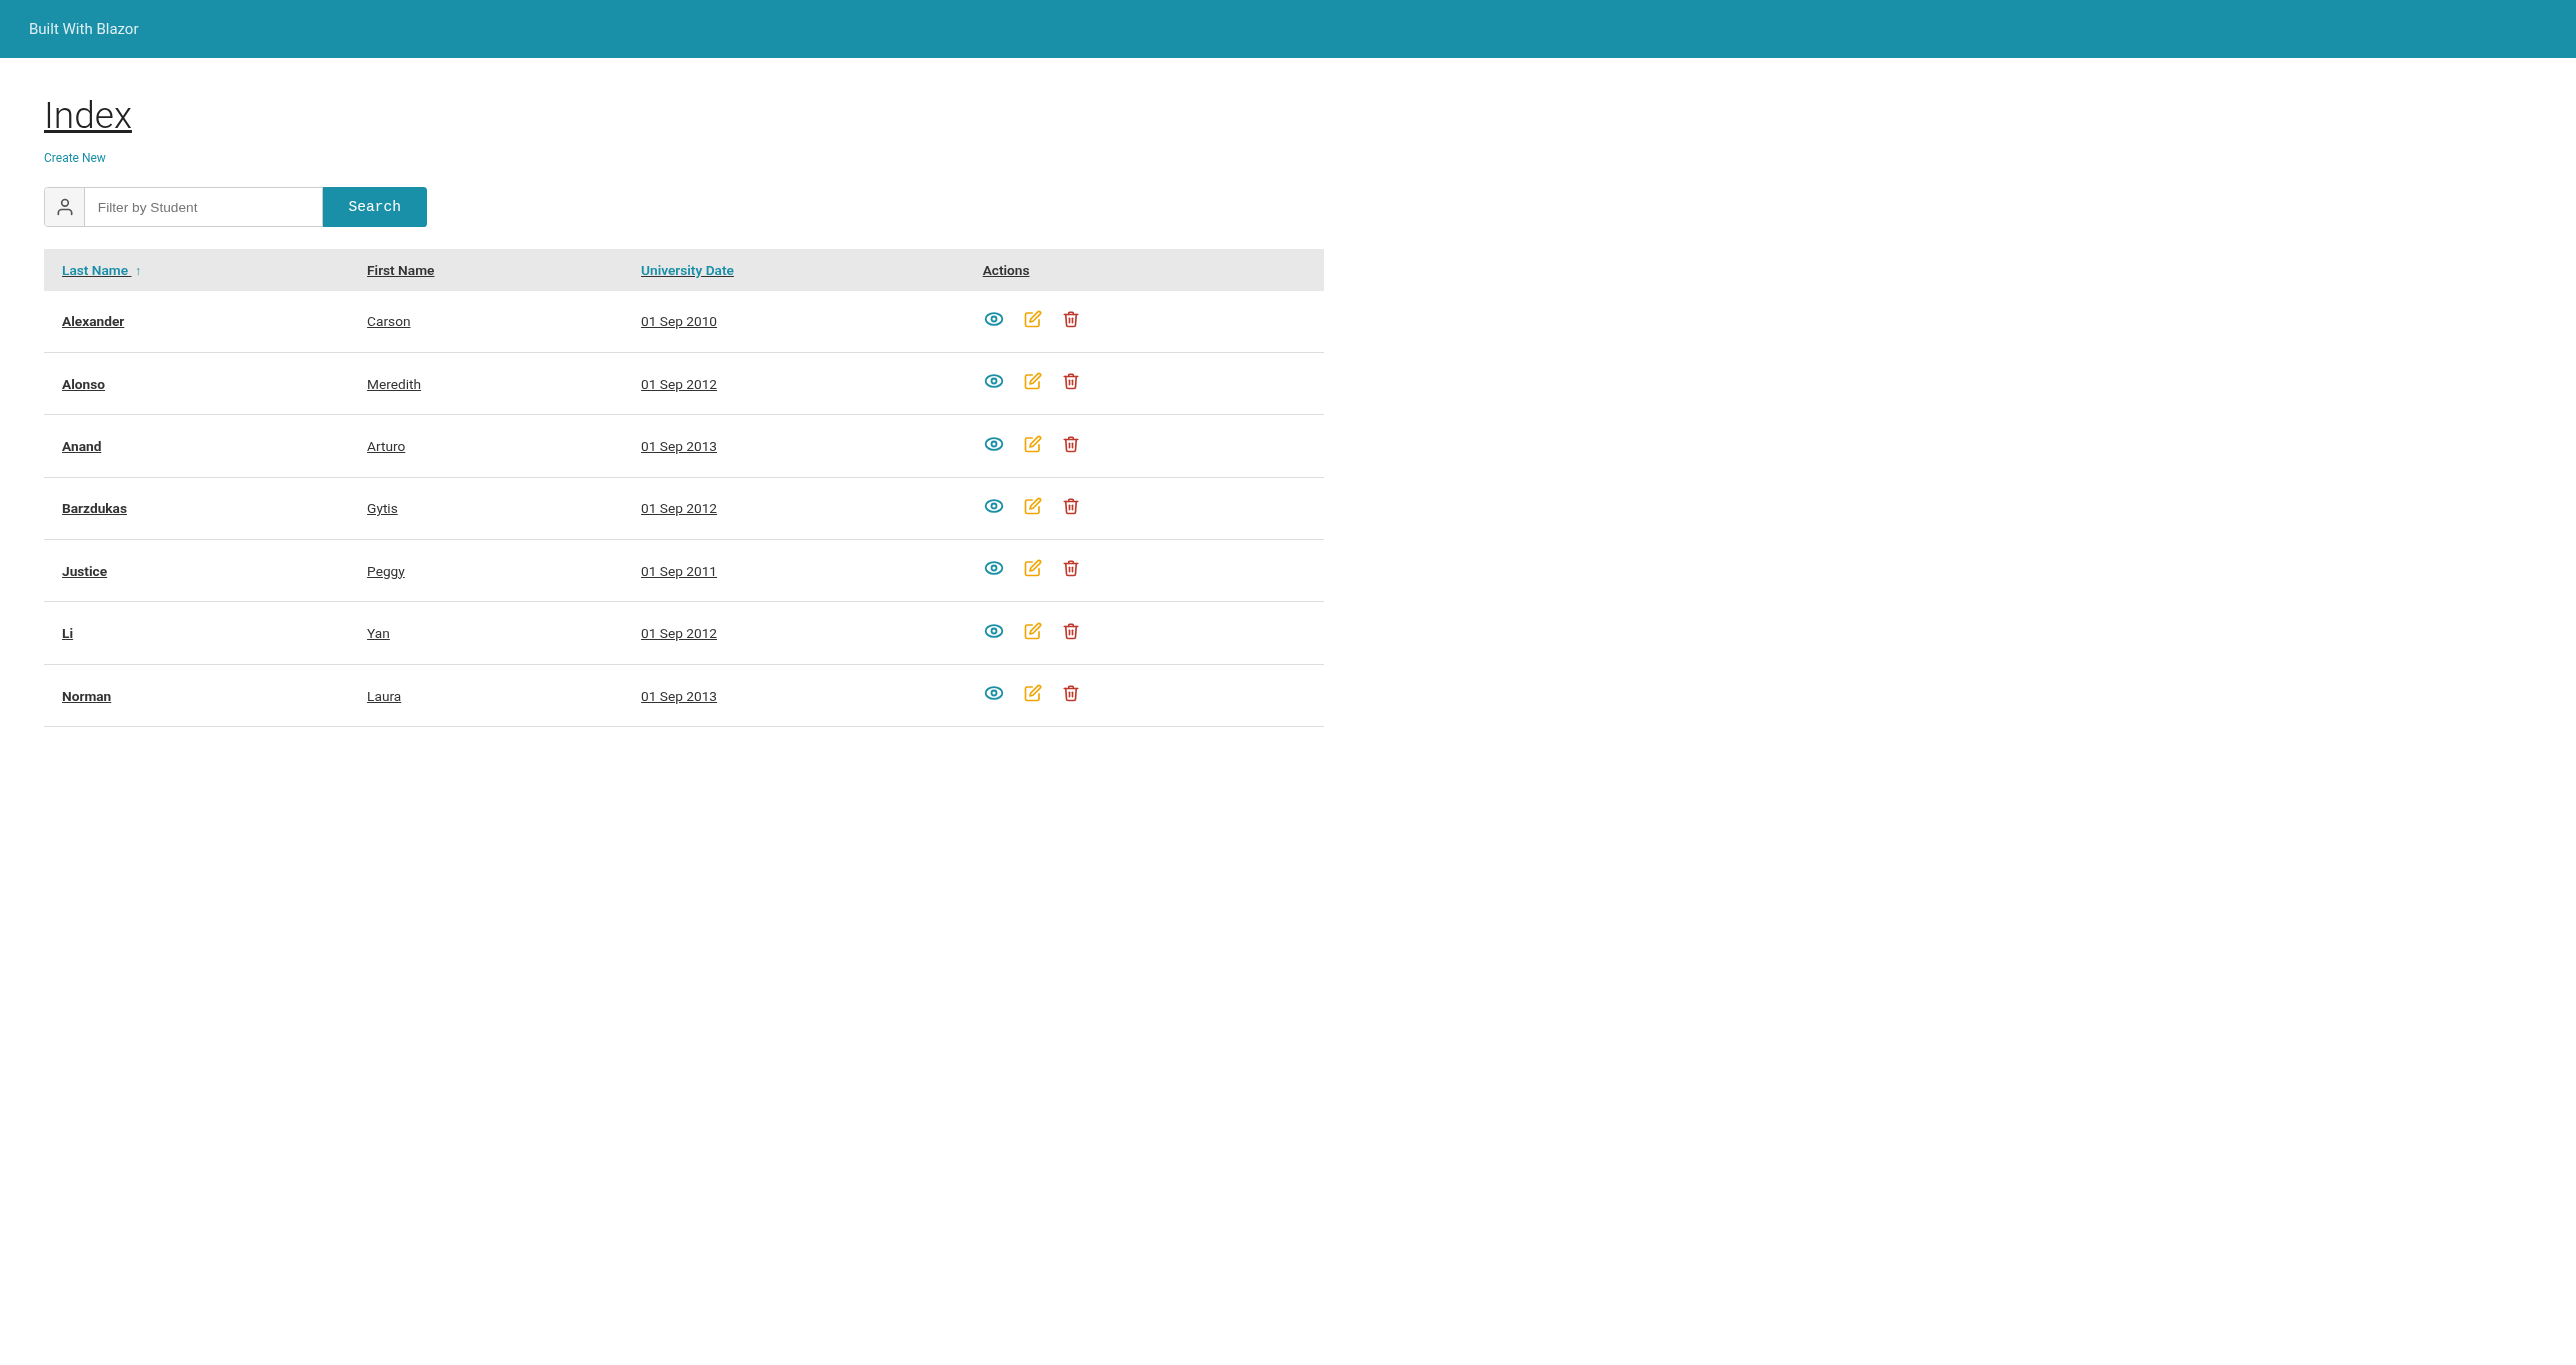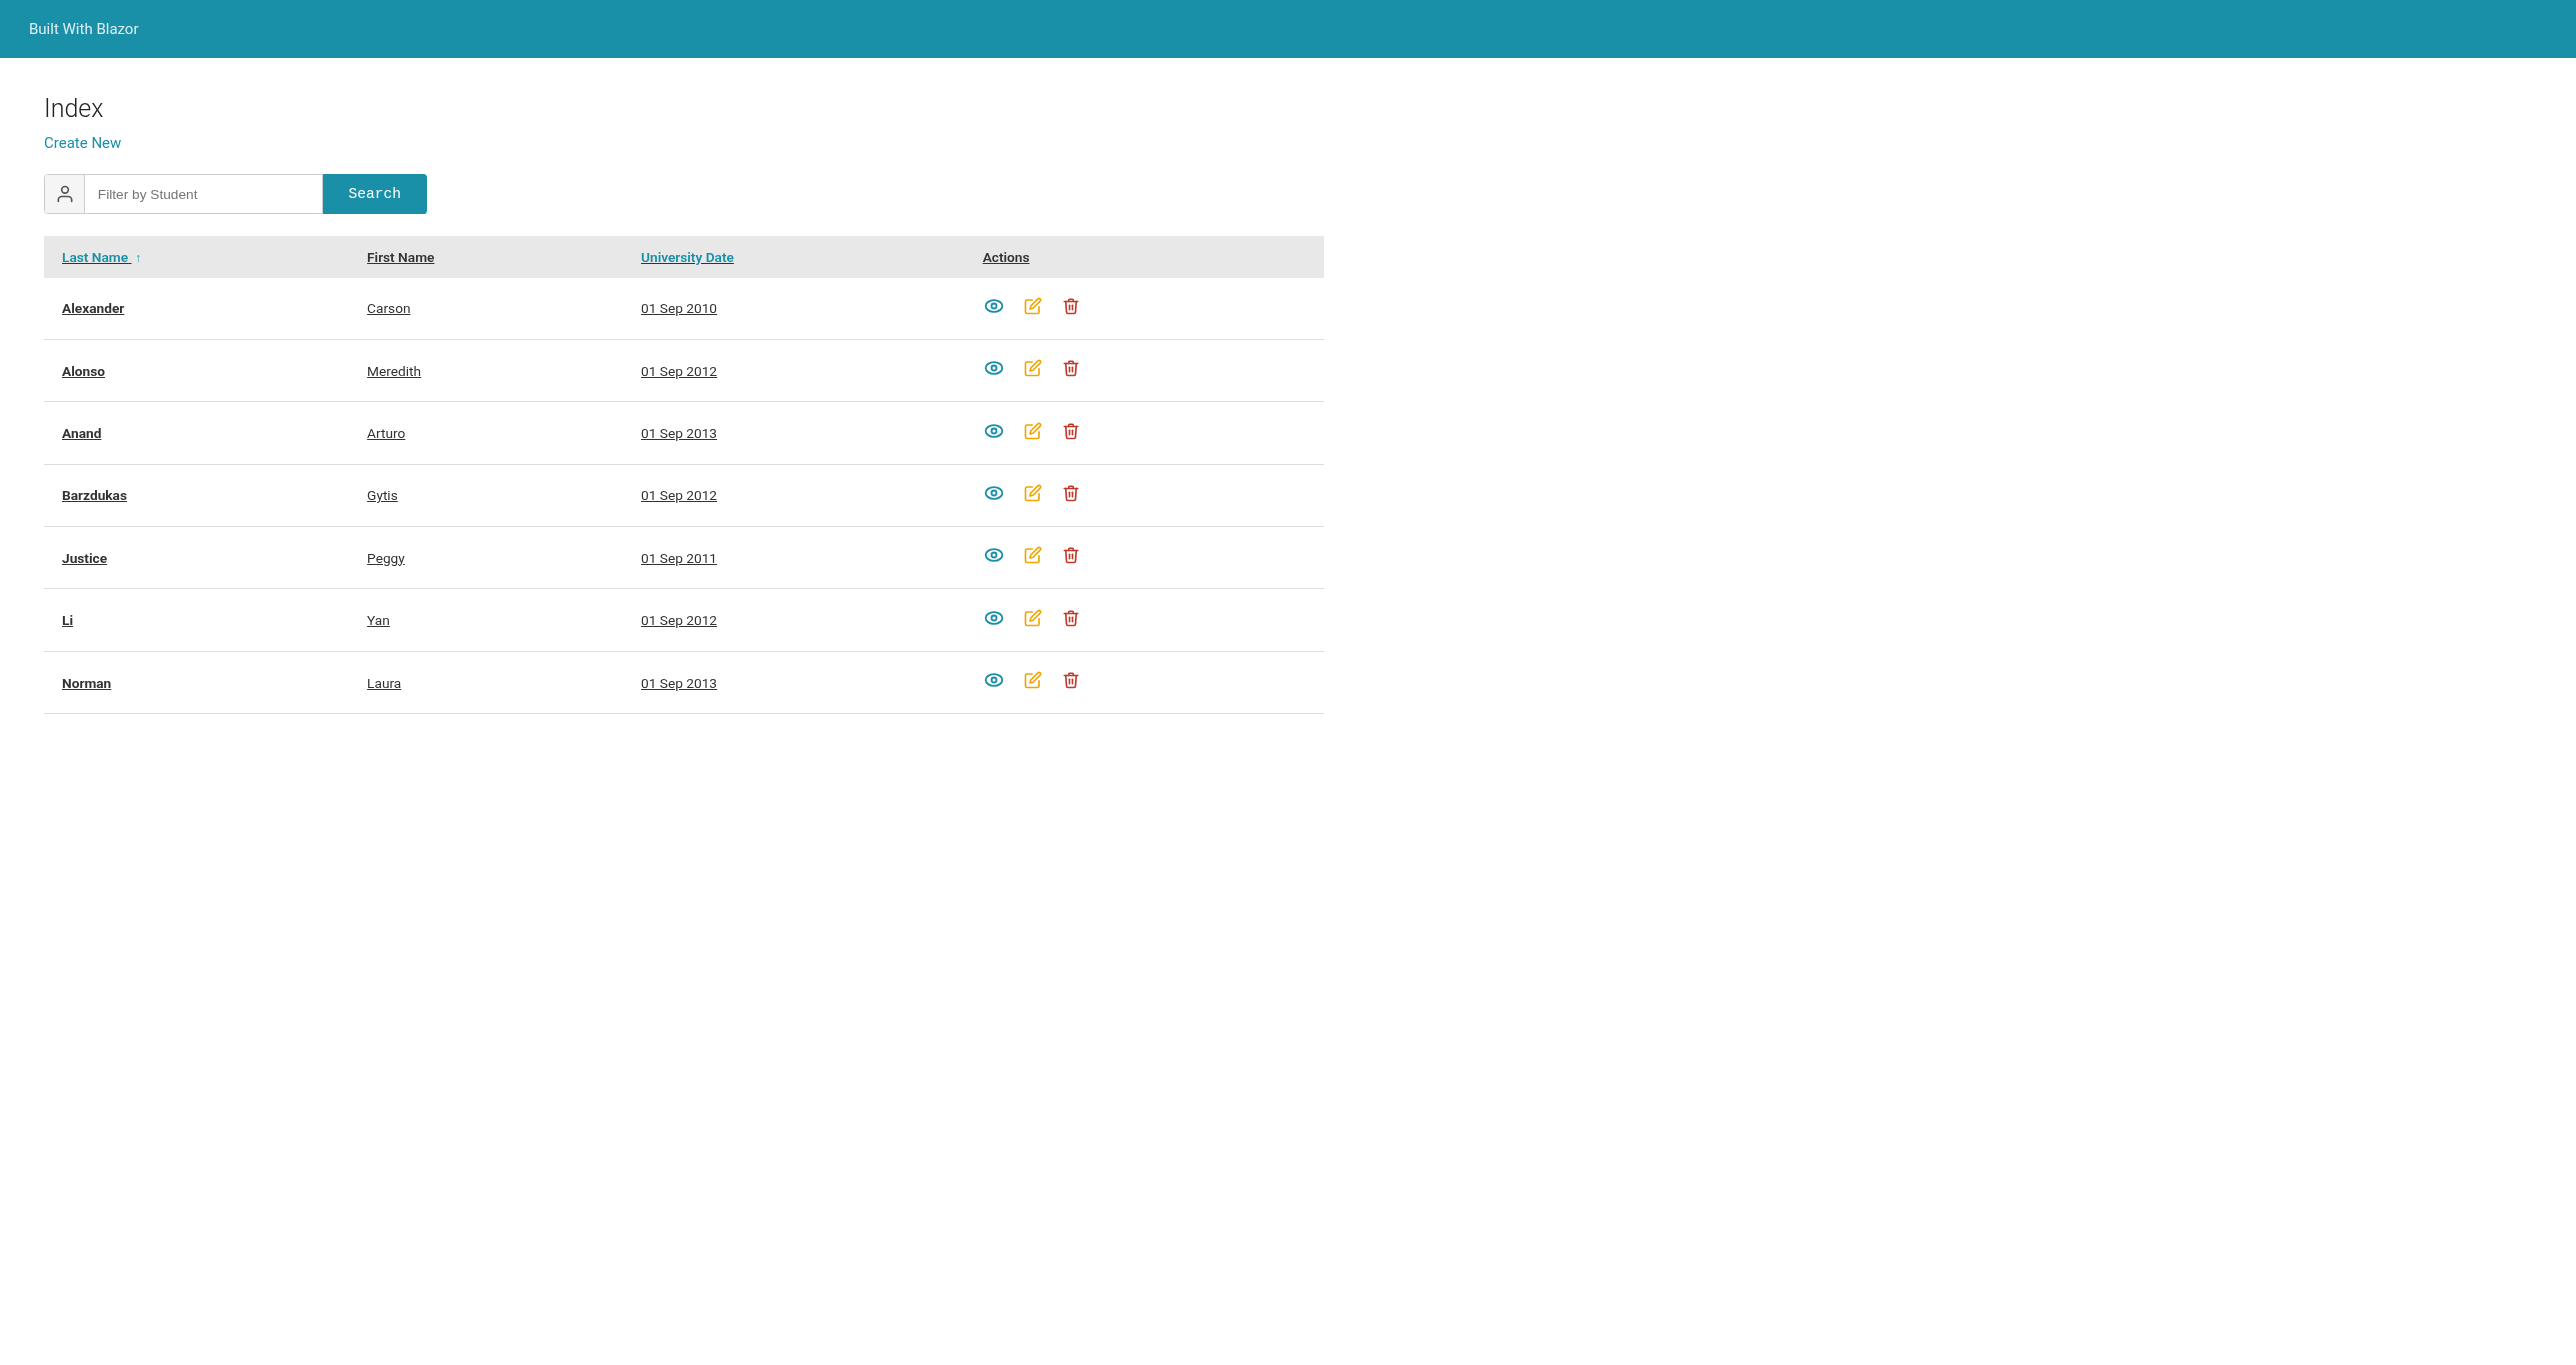--- a/index.html
+++ b/index.html
@@ -46,30 +46,31 @@
       font-size: 15px;
     }
 
     
     .main-content {
       padding: 36px 44px;
       max-width: 1368px;
     }
 
     .page-title {
-      font-size: 25px;
+      font-size: 37px;
       font-weight: 300;
       color: #222;
       margin-bottom: 11px;
+      text-decoration: underline;
     }
 
     .create-new-link {
       color: #1a8fa8;
       text-decoration: none;
-      font-size: 15px;
+      font-size: 12px;
       display: inline-block;
       margin-bottom: 22px;
     }
 
     
     .search-area {
       display: flex;
       align-items: center;
       gap: 0;
       margin-bottom: 22px;

